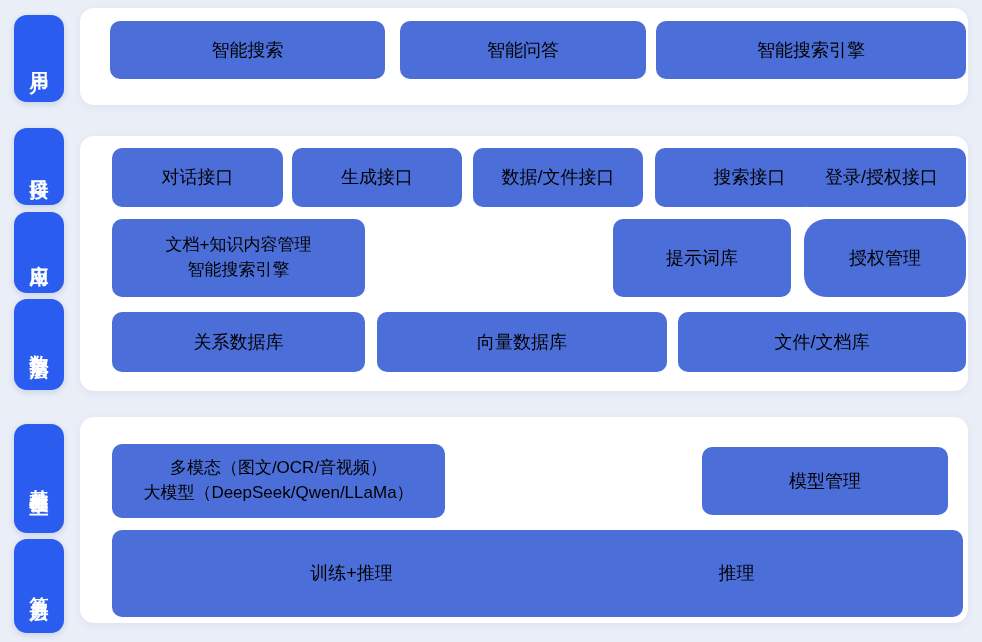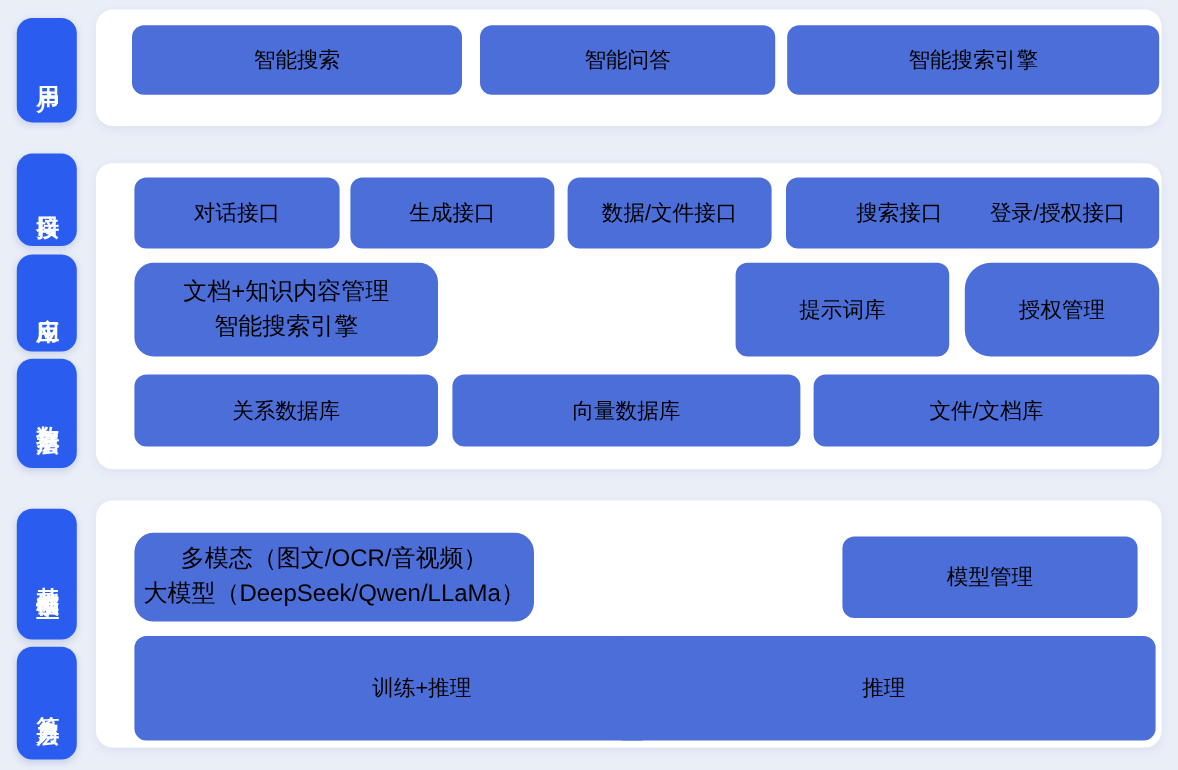--- a/index.html
+++ b/index.html
@@ -47,21 +47,21 @@
     color: #000000;
     display: flex;
     align-items: center;
     justify-content: center;
     text-align: center;
     font-size: 18px;
     font-weight: 500;
     white-space: pre-line;
     line-height: 1.45;
   }
-  .blk.small { font-size: 20px; border-radius: 16px; }
+  .blk.small { font-size: 17px; }
 </style>
 </head>
 <body>
 
 <div class="stage">
 
   <div class="panel" style="top:8px;   height:97px;"></div>
   <div class="panel" style="top:136px; height:255px;"></div>
   <div class="panel" style="top:417px; height:206px;"></div>
 

